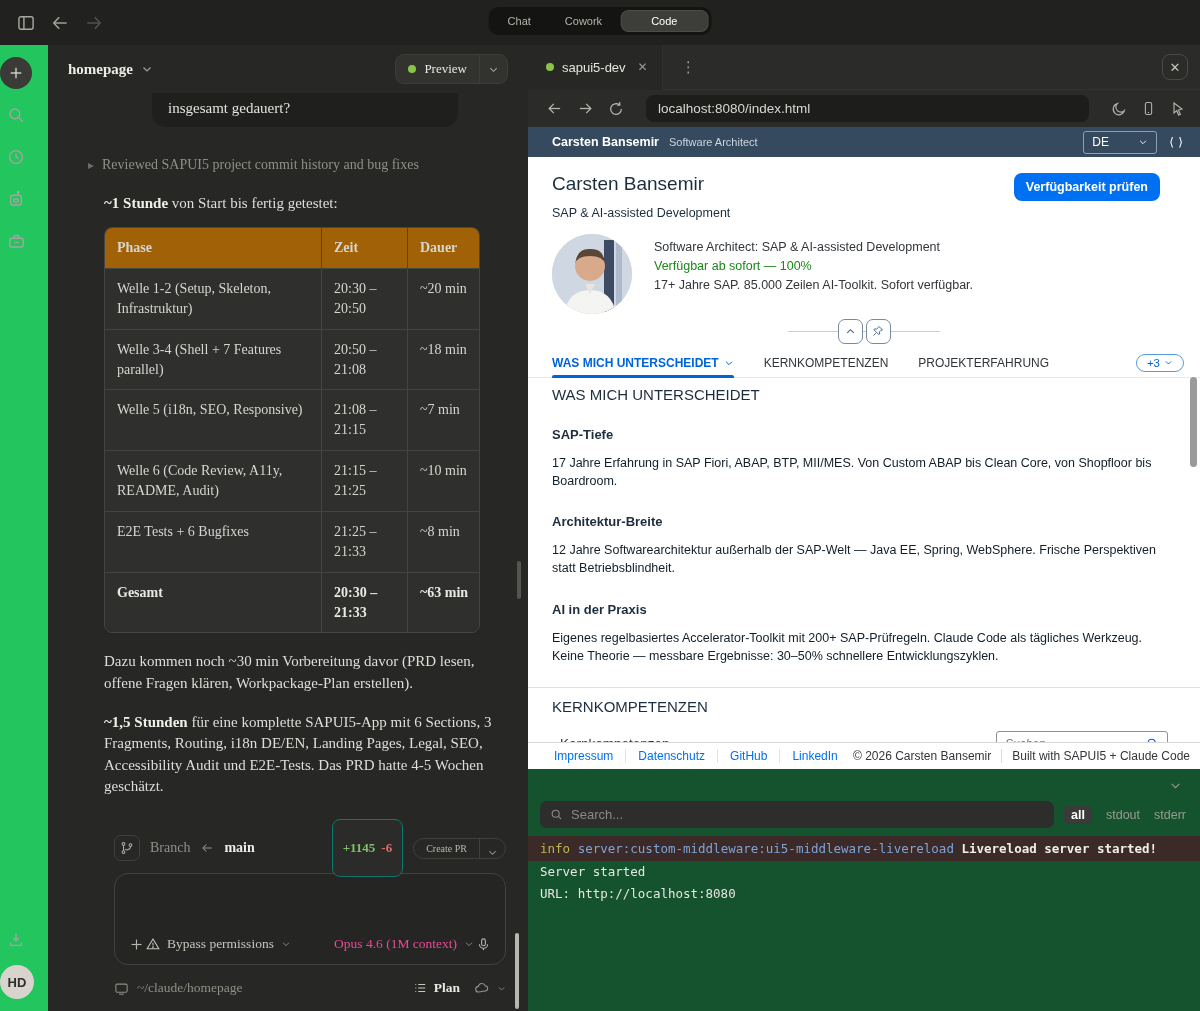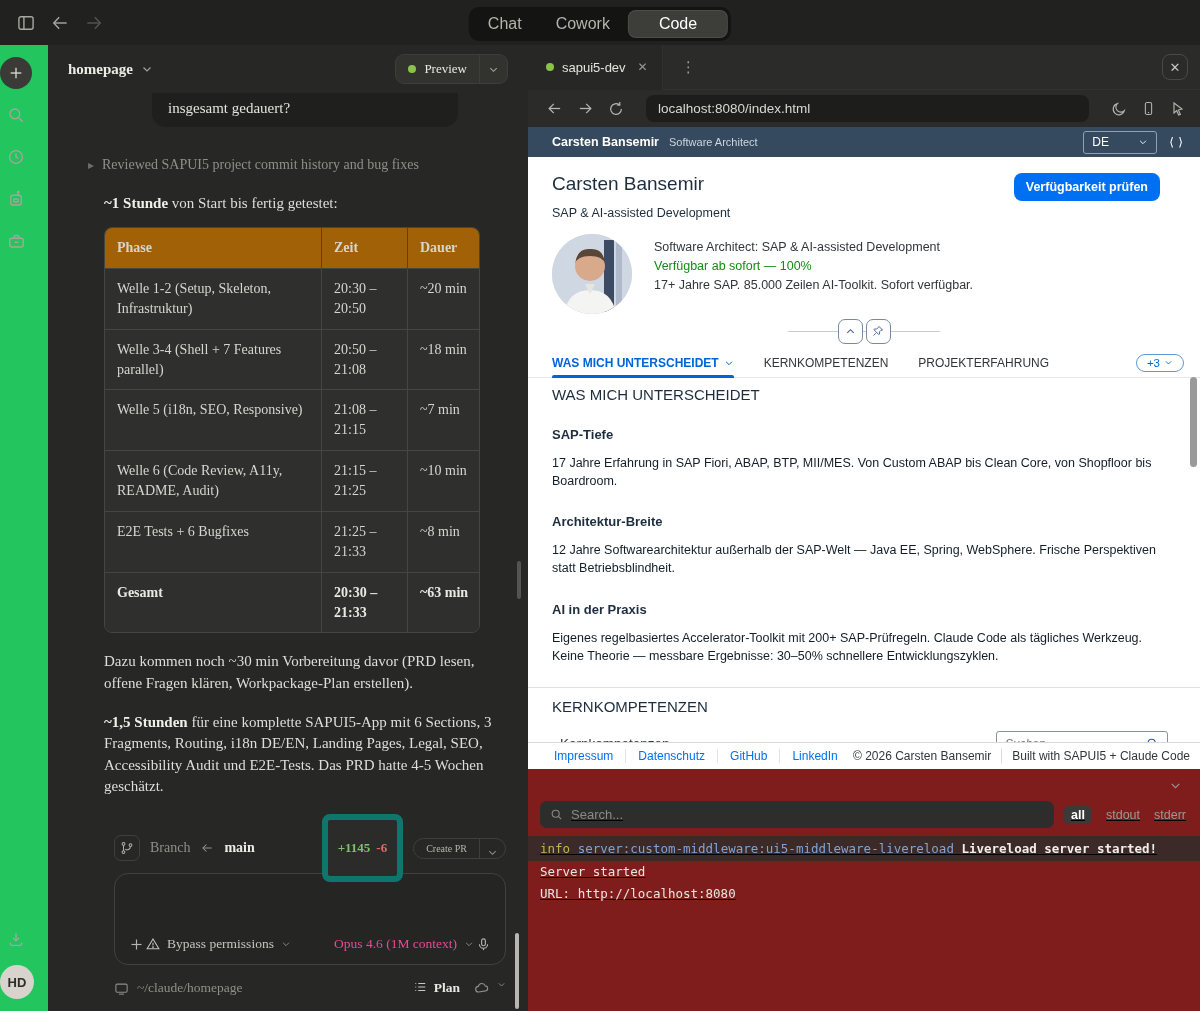--- a/index.html
+++ b/index.html
@@ -8,21 +8,21 @@
   .app { width:1200px; height:1011px; display:flex; flex-direction:column; background:#21211f; }
   svg { display:block; }
 
   
   .topbar { height:45px; flex:0 0 45px; display:flex; align-items:center; position:relative;
     background:#21211f; }
   .topbar .winicons { display:flex; align-items:center; gap:14px; padding-left:16px; color:#a8a8a1; }
   .fwd { color:#565650; }
   .toptabs { position:absolute; left:50%; top:7px; transform:translateX(-50%);
     background:#141412; border-radius:10px; padding:3px; display:flex; gap:2px; }
-  .toptab { padding:5px 16px; border-radius:8px; font-size:16px; color:#b4b4ad; cursor:default; }
+  .toptab { padding:5px 16px; border-radius:8px; font-size:11px; color:#b4b4ad; cursor:default; }
   .toptab.active { background:#3d3d3a; color:#fff; border:1px solid #56565199; padding:4px 30px; }
 
   .main { flex:1; display:flex; min-height:0; }
 
   
   .rail { width:48px; flex:0 0 48px; background:#22c55e; display:flex; flex-direction:column;
     align-items:flex-start; padding:12px 0; color:#a5a59e; }
   .railbtn { width:32px; height:32px; display:flex; align-items:center; justify-content:center;
     margin-bottom:10px; border-radius:50%; }
   .railbtn.newchat { background:#3a3a37; color:#d9d9d3; }
@@ -60,41 +60,41 @@
   .tcell { padding:10px 12px; color:#d6d6d0; line-height:1.42; }
   .tcell + .tcell { border-left:1px solid #454541; }
   .trow.last .tcell { font-weight:bold; color:#e9e9e3; }
   .para { margin-top:18px; font-size:15px; line-height:1.42; color:#dededa; width:392px; }
 
   .chat-bottom { flex:0 0 178px; padding:0 22px 0 66px; }
   .branchbar { display:flex; align-items:center; gap:10px; height:30px; color:#8f8f88; font-size:14px; }
   .gitbox { width:26px; height:26px; border:1px solid #3f3f3b; border-radius:7px; display:flex;
     align-items:center; justify-content:center; color:#b0b0a9; }
   .branch-name { color:#ededе7; color:#ededE7; font-weight:bold; }
-  .diffbadge { margin-left:auto; border:6px solid #0f766e; border-radius:8px; padding:20px 10px;
+  .diffbadge { margin-left:auto; border:1px solid #0f766e; border-radius:8px; padding:20px 10px;
     font-size:13px; font-weight:bold; background:#2b2b29; }
   .plus-n { color:#7ec26a; } .minus-n { color:#e06c6c; margin-left:6px; }
   .createpr { display:flex; align-items:flex-end; border:1px solid #3f3f3b; border-radius:12px;
     overflow:hidden; color:#b5b5ae; font-size:10px; }
   .createpr-main { padding:4px 12px; display:flex; align-items:center; border-right:1px solid #3f3f3b; }
   .createpr-caret { display:flex; align-items:center; padding:0 7px; color:#8f8f88; }
 
   .replybox { margin-top:10px; border:1px solid #42423d; border-radius:14px; background:#252523;
     height:92px; padding:12px 14px; display:flex; flex-direction:column; }
   .reply-input { background:transparent; border:none; outline:none; color:#e3e3dd; font-size:15px;
     font-family:inherit; width:100%; }
   .reply-input::placeholder { color:#8a8a84; }
   .reply-tools { margin-top:auto; display:flex; align-items:center; gap:2px; color:#b5b5ae; }
   .tool-item { display:flex; align-items:center; gap:7px; font-size:13.5px; color:#c5c5be; }
   .tool-item.dim { color:#ec4899; margin-left:auto; }
   .mini-caret { color:#8f8f88; }
   .statusbar { display:flex; align-items:center; gap:8px; height:46px; color:#8f8f88; font-size:13.5px; }
   .statusbar .plan { color:#e8e8e2; font-weight:bold; }
   .sb-right { margin-left:auto; display:flex; align-items:center; gap:14px; }
-  .sb-right .planwrap { display:flex; gap:7px; color:#c9c9c2; }
+  .sb-right .planwrap { display:flex; align-items:center; gap:7px; color:#c9c9c2; }
   .chat-scrollbar1 { position:absolute; right:7px; top:468px; width:4px; height:38px;
     border-radius:2px; background:#55554f; }
   .chat-scrollbar2 { position:absolute; right:9px; bottom:2px; width:4px; height:76px;
     border-radius:2px; background:#b7b7b0; }
 
   
   .right { flex:1; display:flex; flex-direction:column; min-width:0; background:#262624; }
   .tabstrip { height:45px; flex:0 0 45px; background:#2b2b29; display:flex; align-items:center;
     border-bottom:1px solid #3a3a3680; }
   .btab { display:flex; align-items:center; gap:8px; height:45px; padding:0 14px 0 18px;
@@ -169,21 +169,21 @@
     border-top:1px solid #d9d9d9; display:flex; align-items:center; padding:0 10px 0 14px;
     font-size:12px; }
   .flink { color:#0070f2; padding:0 12px; border-right:1px solid #e3e3e3; }
   .flink:last-of-type { border-right:none; }
   .fright { margin-left:auto; display:flex; align-items:center; color:#32363a; }
   .fsep { width:1px; height:14px; background:#d9d9d9; margin:0 10px; }
   .site-scrollbar { position:absolute; right:3px; top:250px; width:7px; height:90px;
     background:#9a9a9a; border-radius:4px; }
 
   
-  .terminal { flex:1; background:#7f1d1d; display:flex; flex-direction:column; min-height:0;text-decoration:underline; }
+  .terminal { flex:1; background:#14532d; display:flex; flex-direction:column; min-height:0; }
   .term-collapse { height:32px; display:flex; align-items:center; justify-content:flex-end;
     padding-right:18px; color:#9a9a93; }
   .term-search-row { display:flex; align-items:center; padding:0 14px 8px 12px; gap:10px; }
   .term-search { flex:1; height:27px; background:#2d2d2b; border-radius:7px; display:flex;
     align-items:center; padding:0 10px; gap:8px; color:#8a8a84; }
   .term-search input { background:transparent; border:none; outline:none; color:#d8d8d2;
     font-size:13px; flex:1; font-family:inherit; }
   .term-search input::placeholder { color:#8a8a84; }
   .tfilters { display:flex; align-items:center; gap:14px; font-size:12.5px; color:#9a9a93; }
   .tfilters .on { color:#fff; font-weight:bold; background:#3a3a38; padding:2px 7px; border-radius:5px; }

